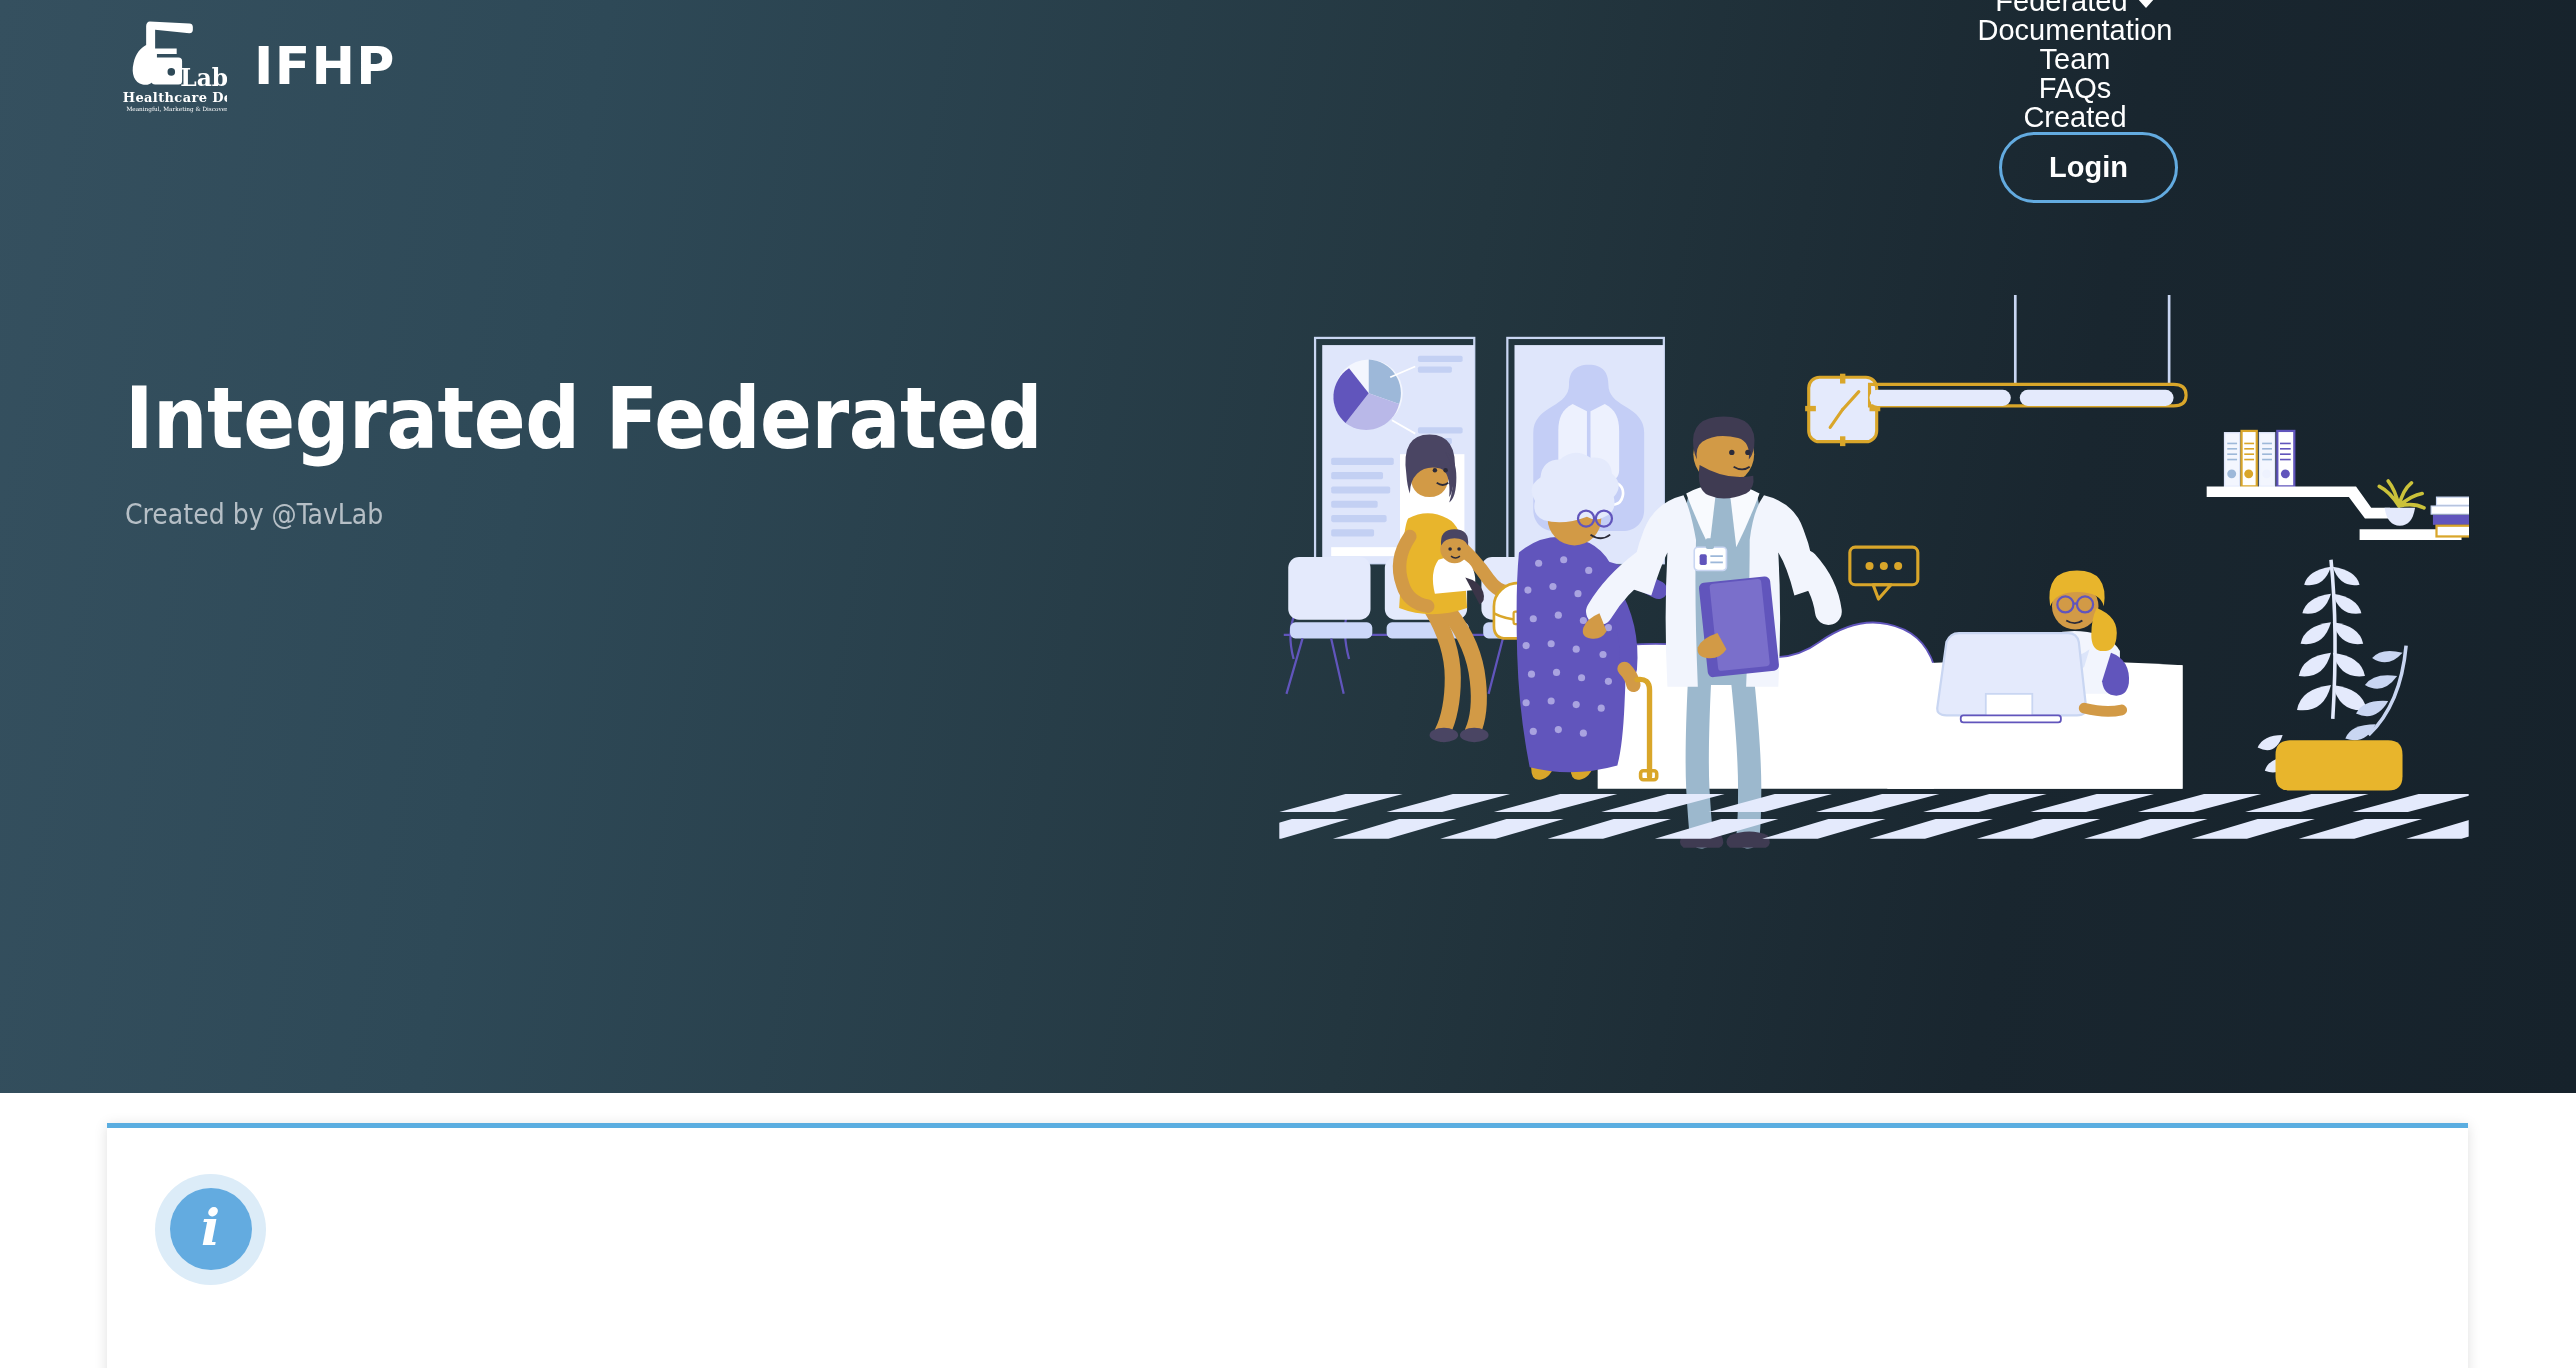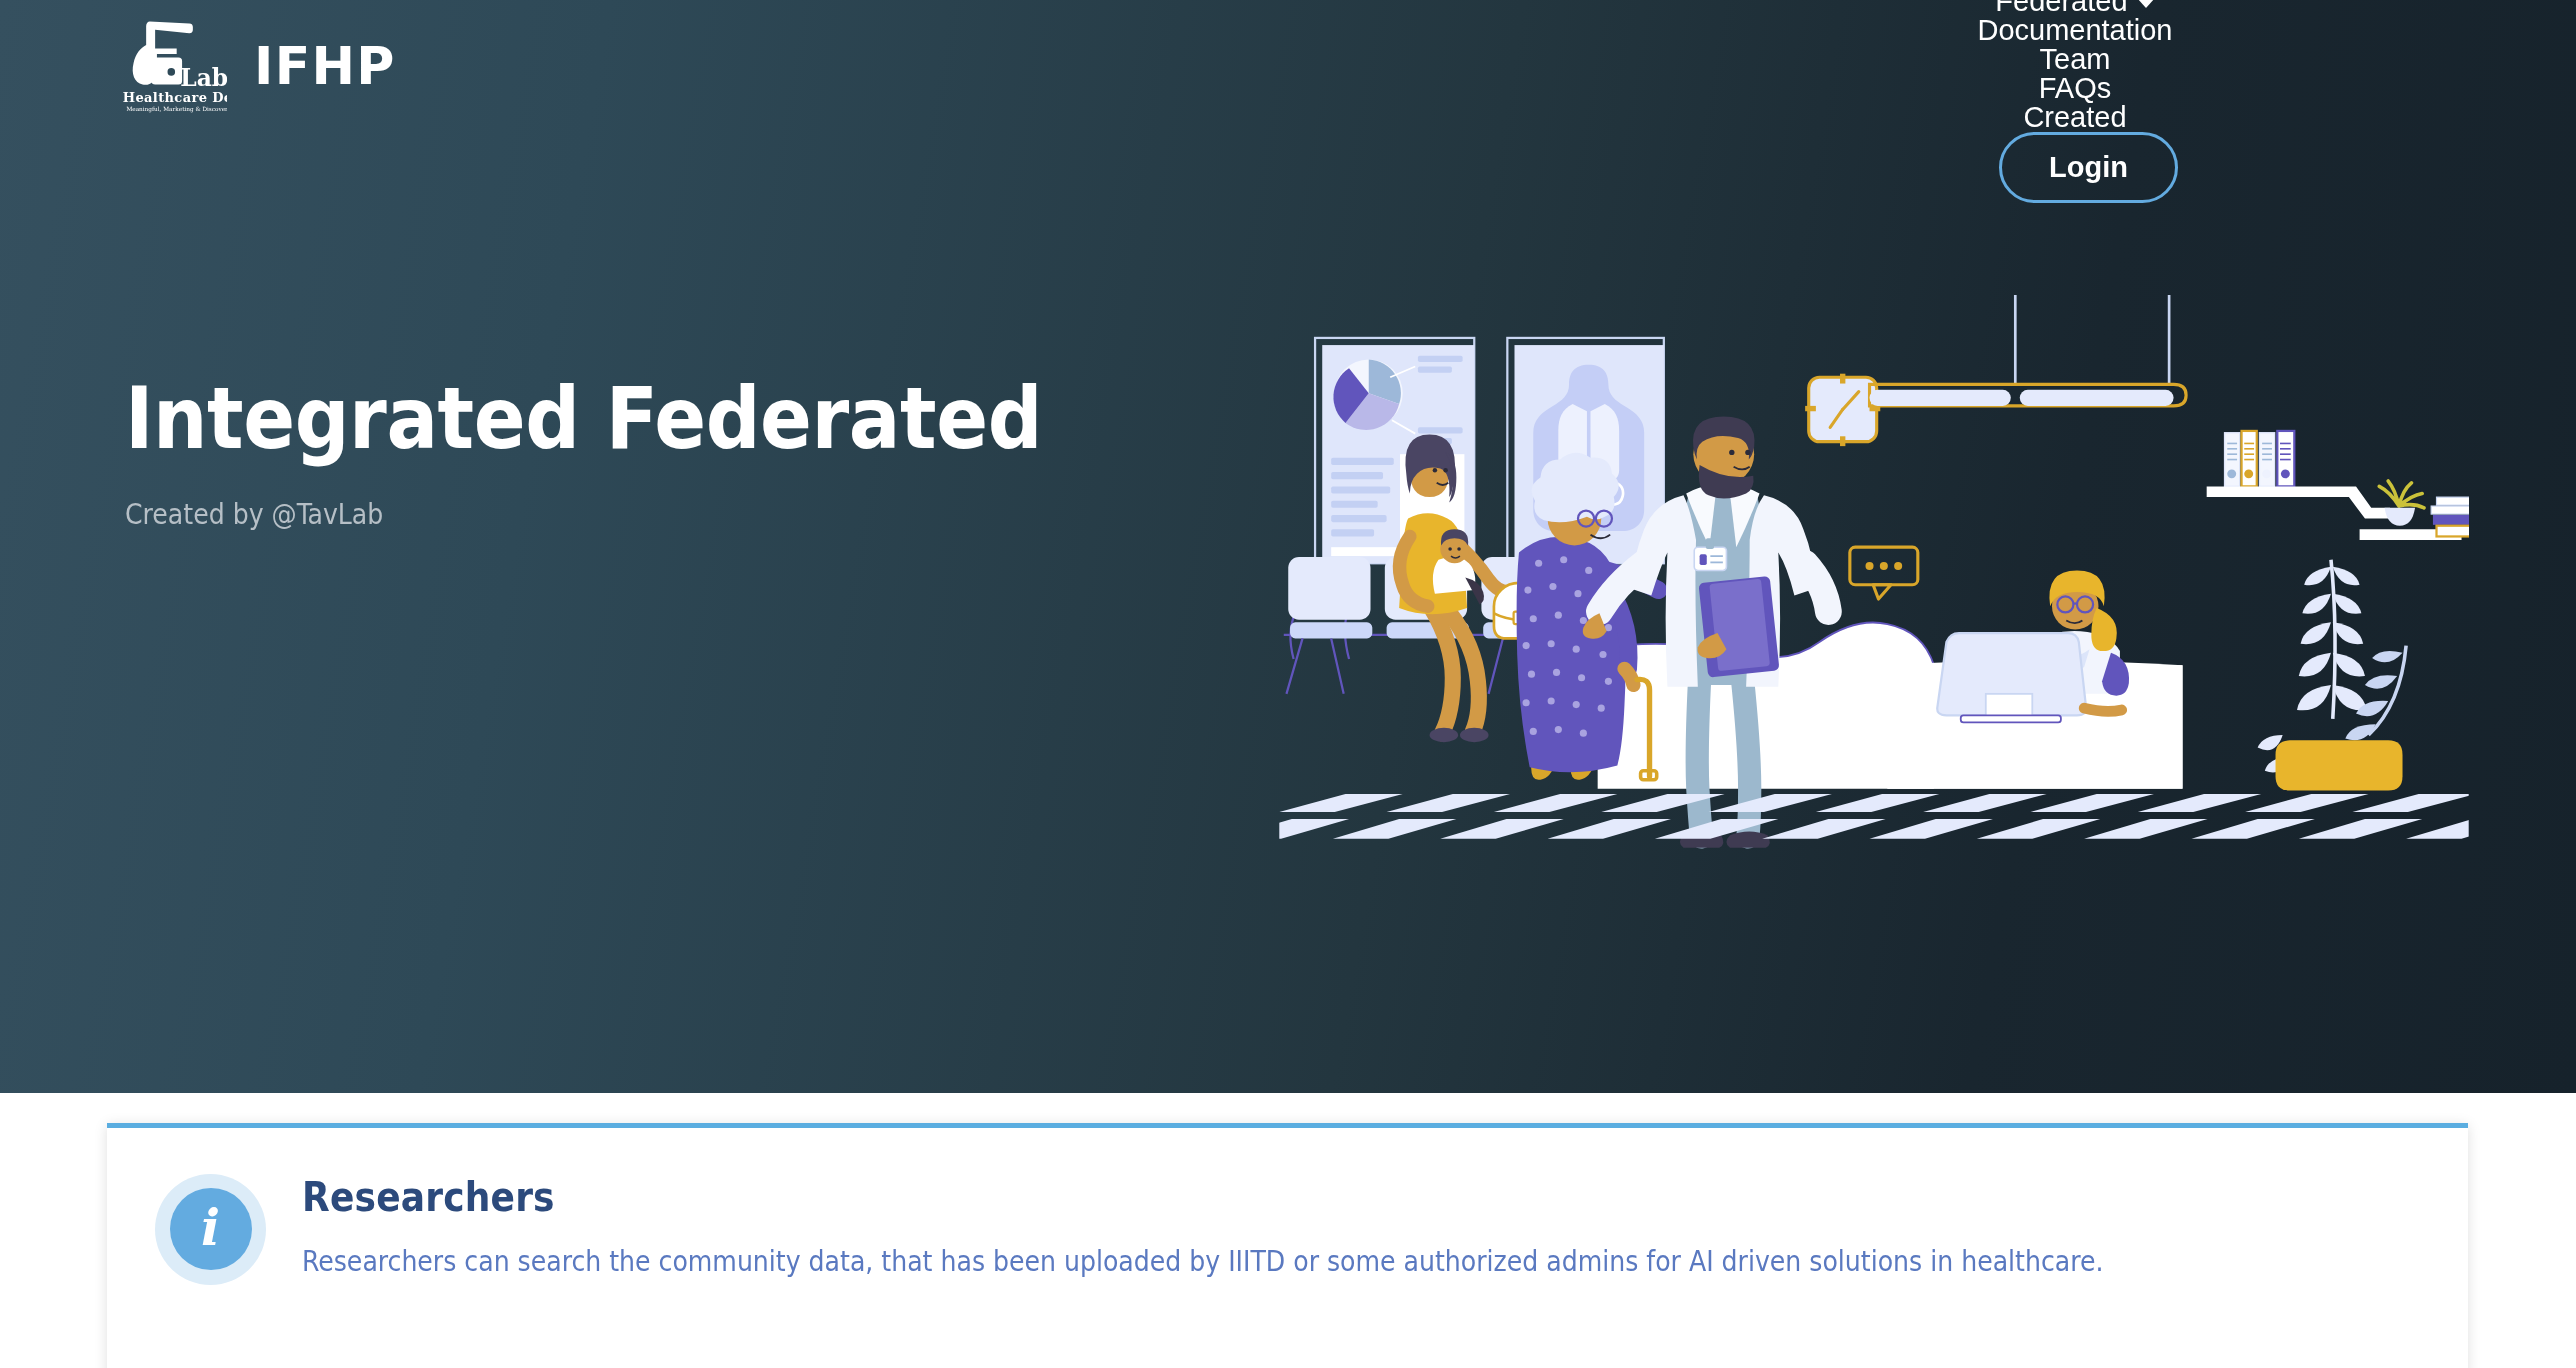--- a/index.html
+++ b/index.html
@@ -498,20 +498,16 @@
     </svg>
   </div>
 </div>
 
 <div class="lower">
   <div class="card">
     <div class="card-inner">
       <div class="info-circle-wrap">
         <div class="info-circle">i</div>
       </div>
-      <div class="card-texts">
-        <div class="card-title">Researchers</div>
-        <div class="card-desc">Researchers can search the community data, that has been uploaded by IIITD or some authorized admins for AI driven solutions in healthcare.</div>
-      </div>
     </div>
   </div>
 </div>
 
 
 </body></html>

